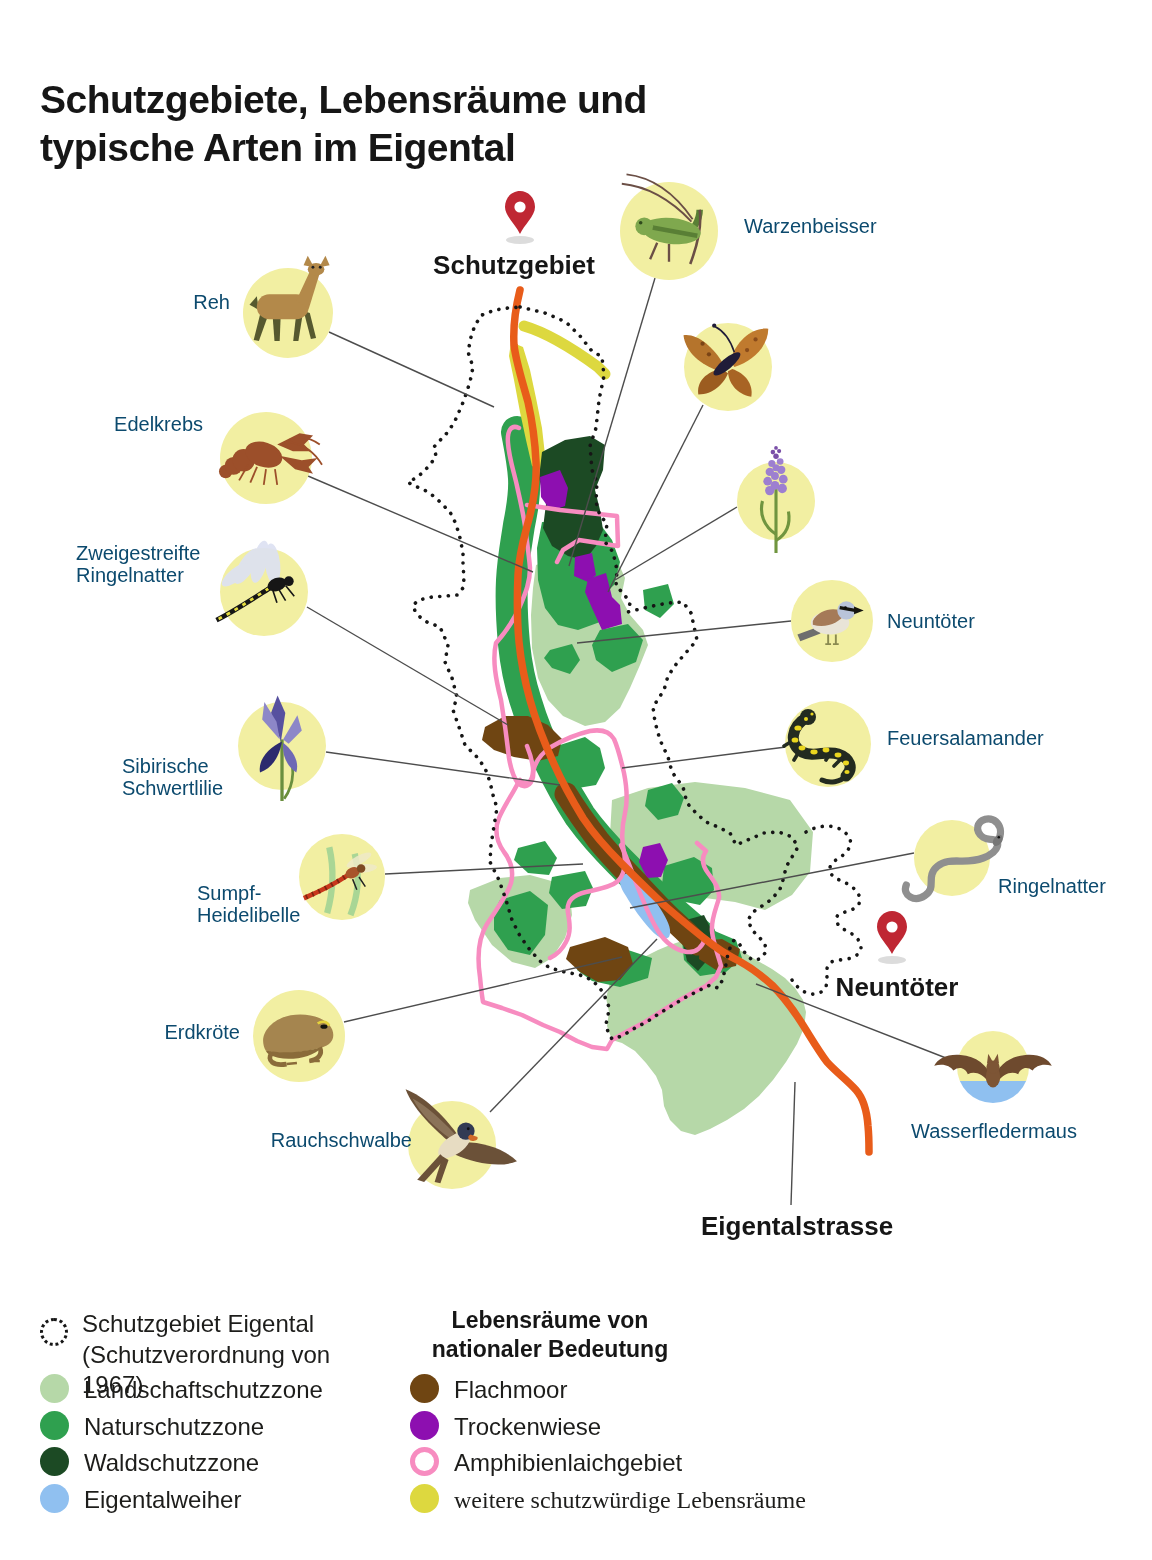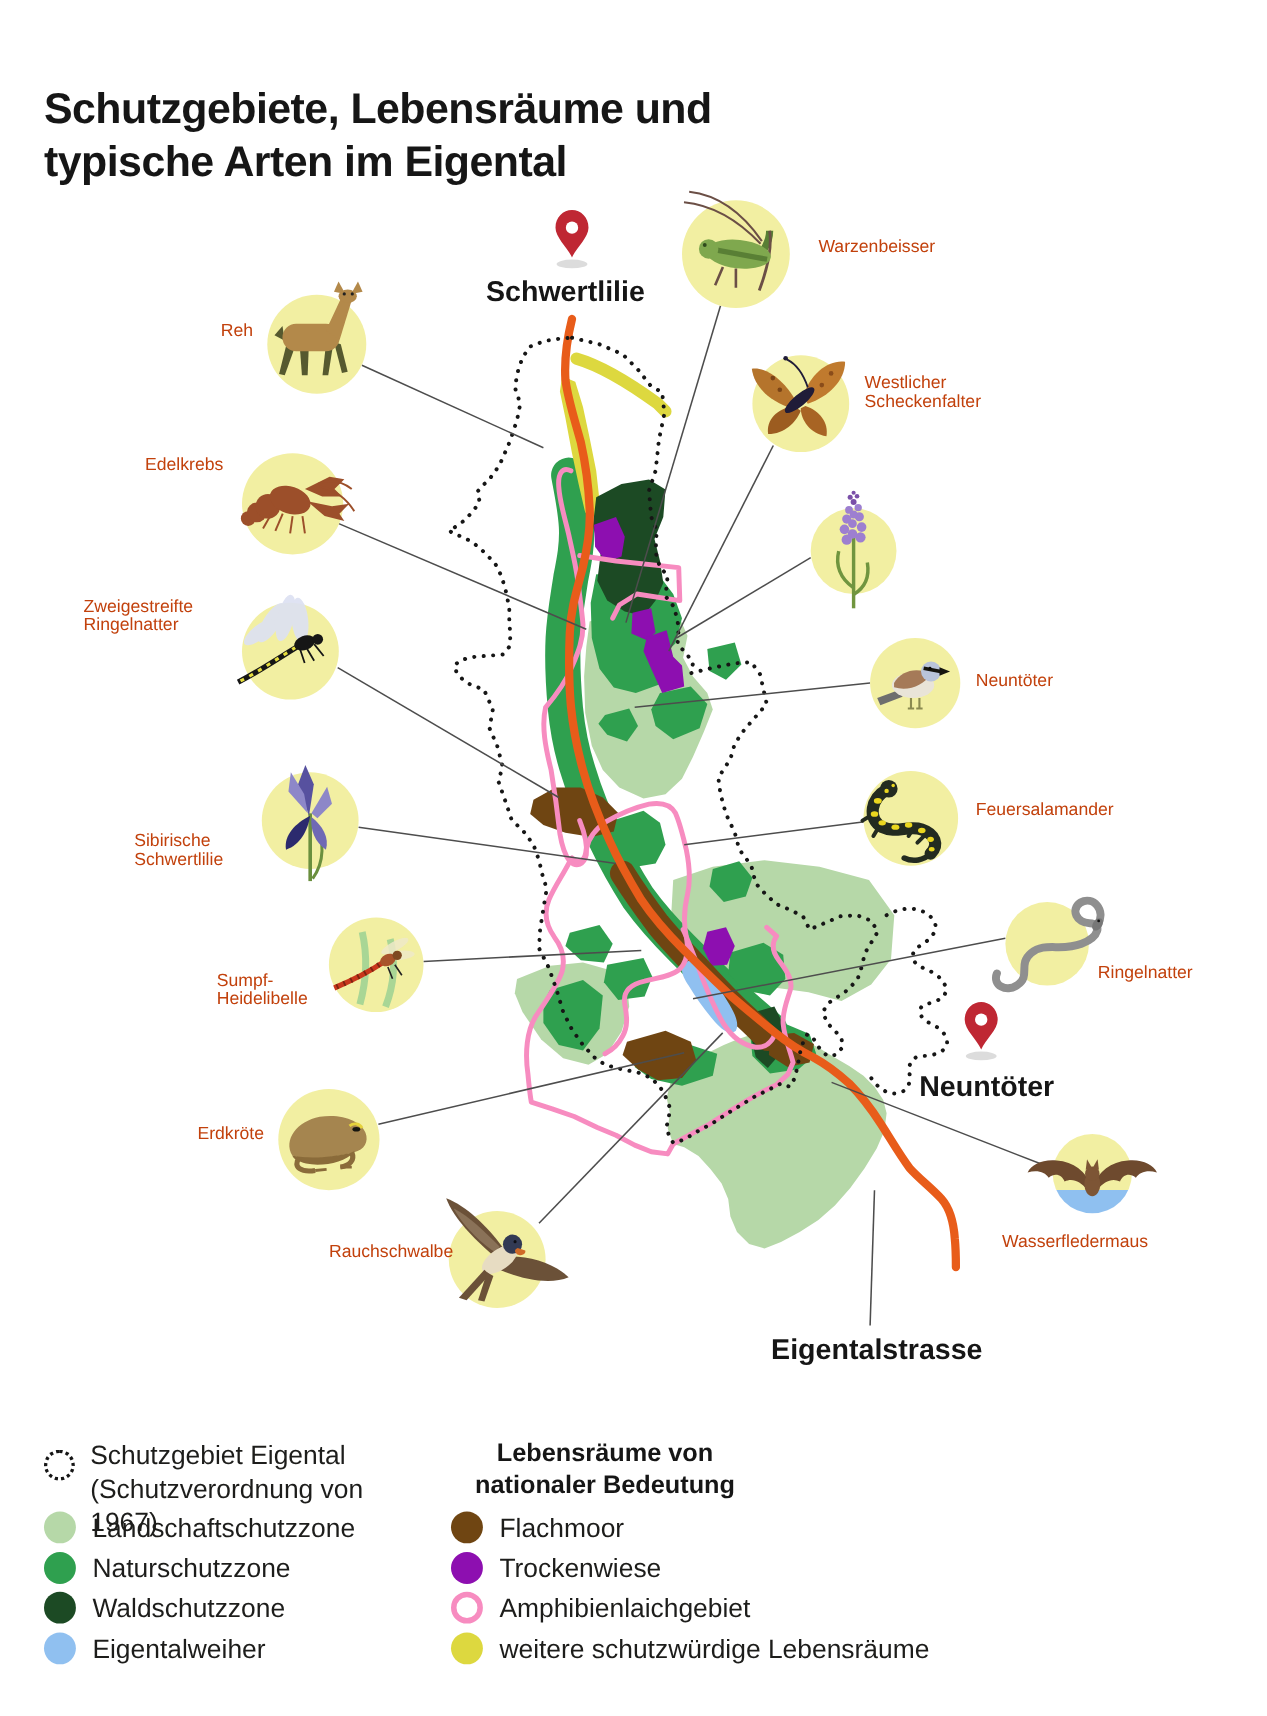--- a/index.html
+++ b/index.html
@@ -4,21 +4,21 @@
 <style>
   html,body{margin:0;padding:0;background:#ffffff;}
   .canvas{position:relative;width:1152px;height:1560px;background:#ffffff;
           font-family:"Liberation Sans",sans-serif;color:#1d1d1b;overflow:hidden;}
   .title{position:absolute;left:40px;top:36px;width:660px;
          font-size:39px;font-weight:bold;line-height:1.22;letter-spacing:-0.5px;color:#161616;margin-top:40px;}
   .map-svg{position:absolute;left:0;top:0;width:1152px;height:1560px;}
   .sp-circle{position:absolute;border-radius:50%;background:#f2efa2;}
   .sp-circle svg{position:absolute;left:50%;top:50%;transform:translate(-50%,-50%);overflow:visible;}
   .sp-circle.water{background:linear-gradient(#f2efa2 70%,#8fc0f0 70%);}
-  .sp-label{position:absolute;font-size:16px;line-height:1.08;color:#c2410c;}
+  .sp-label{position:absolute;font-size:20px;line-height:1.08;color:#0c4a6e;}
   .ra{text-align:right;}
   .place{position:absolute;}
   .place-label{position:absolute;font-size:26px;font-weight:bold;color:#161616;text-align:center;}
   .legend-label{position:absolute;font-size:24px;line-height:1.28;color:#1d1d1b;}
   .legend-header{position:absolute;font-size:23px;font-weight:bold;line-height:1.24;color:#161616;text-align:center;}
   .sw{position:absolute;width:29px;height:29px;border-radius:50%;}
   .sw-dotted{position:absolute;width:22px;height:22px;border-radius:50%;border:3.4px dotted #161616;background:#fff;}
   .sw-ring{position:absolute;width:19px;height:19px;border-radius:50%;border:5.5px solid #f78cc0;background:#fff;}
   .c-landschaft{background:#b6d8a8;} .c-natur{background:#2fa04f;}
   .c-wald{background:#1c4a24;} .c-weiher{background:#90c0f0;}
@@ -117,21 +117,21 @@
     </g>
   </svg>
 
   <div class="place" style="left:498px;top:188px;">
     <svg viewBox="-22 -26 44 56" width="44" height="56">
       <ellipse cx="0" cy="26" rx="14" ry="4" fill="#dcdcdc"></ellipse>
       <path fill="#bf2733" d="M0,20 C-4,11 -15,2 -15,-7 C-15,-16.5 -8,-23 0,-23 C8,-23 15,-16.5 15,-7 C15,2 4,11 0,20 Z"></path>
       <circle cx="0" cy="-7" r="5.6" fill="#ffffff"></circle>
     </svg>
   </div>
-  <div class="place-label" style="left:424px;top:250px;width:180px;">Schwertlilie</div>
+  <div class="place-label" style="left:424px;top:250px;width:180px;">Schutzgebiet</div>
 
   <div class="place" style="left:870px;top:908px;">
     <svg viewBox="-22 -26 44 56" width="44" height="56">
       <ellipse cx="0" cy="26" rx="14" ry="4" fill="#dcdcdc"></ellipse>
       <path fill="#bf2733" d="M0,20 C-4,11 -15,2 -15,-7 C-15,-16.5 -8,-23 0,-23 C8,-23 15,-16.5 15,-7 C15,2 4,11 0,20 Z"></path>
       <circle cx="0" cy="-7" r="5.6" fill="#ffffff"></circle>
     </svg>
   </div>
   <div class="place-label" style="left:807px;top:972px;width:180px;">Neuntöter</div>
 
@@ -273,21 +273,20 @@
       <path fill="#a86424" d="M4,2 C16,6 24,16 22,28 C8,26 0,14 0,4 Z"></path>
       <ellipse cx="-1" cy="-3" rx="16" ry="5" fill="#201c38" transform="rotate(-40 -1 -3)"></ellipse>
       <path d="M6,-14 C2,-26 -4,-34 -12,-38" stroke="#201c38" stroke-width="1.5" fill="none"></path>
       <circle cx="-13" cy="-39" r="2" fill="#201c38"></circle>
       <circle cx="-24" cy="-22" r="2" fill="#7a4416"></circle>
         <circle cx="-18" cy="-12" r="2" fill="#7a4416"></circle>
       <circle cx="26" cy="-26" r="2" fill="#8a4c1a"></circle>
         <circle cx="18" cy="-16" r="2" fill="#8a4c1a"></circle>
     </svg>
   </div>
-  <div class="sp-label" style="left:786px;top:340px;width:170px;">Westlicher Scheckenfalter</div>
 
   <div class="sp-circle" style="left:737px;top:462px;width:78px;height:78px;">
     <svg viewBox="-50 -50 100 100" width="104" height="104">
       <path d="M0,50 L0,-12" stroke="#70953f" stroke-width="3"></path>
       <path d="M0,32 C-12,24 -16,12 -13,0" stroke="#70953f" stroke-width="3" fill="none"></path>
       <path d="M0,38 C10,32 14,22 12,10" stroke="#70953f" stroke-width="3" fill="none"></path>
       <g fill="#9d7fd0">
         <circle cx="-6" cy="-10" r="4.5"></circle>
           <circle cx="6" cy="-12" r="4.5"></circle>
           <circle cx="-8" cy="-19" r="4.2"></circle>
@@ -389,16 +388,16 @@
     <div class="sw c-flachmoor" style="left:410px;top:1374px;"></div>
     <div class="legend-label" style="left:454px;top:1375px;">Flachmoor</div>
 
     <div class="sw c-trocken" style="left:410px;top:1411px;"></div>
     <div class="legend-label" style="left:454px;top:1412px;">Trockenwiese</div>
 
     <div class="sw-ring" style="left:410px;top:1447px;"></div>
     <div class="legend-label" style="left:454px;top:1448px;">Amphibienlaichgebiet</div>
 
     <div class="sw c-gelb" style="left:410px;top:1484px;"></div>
-    <div class="legend-label" style="left:454px;top:1485px;">weitere schutzwürdige Lebensräume</div>
+    <div class="legend-label" style="left:454px;top:1485px;font-family:Liberation Serif, serif;">weitere schutzwürdige Lebensräume</div>
   </div>
 
 </div>
 
 </body></html>

